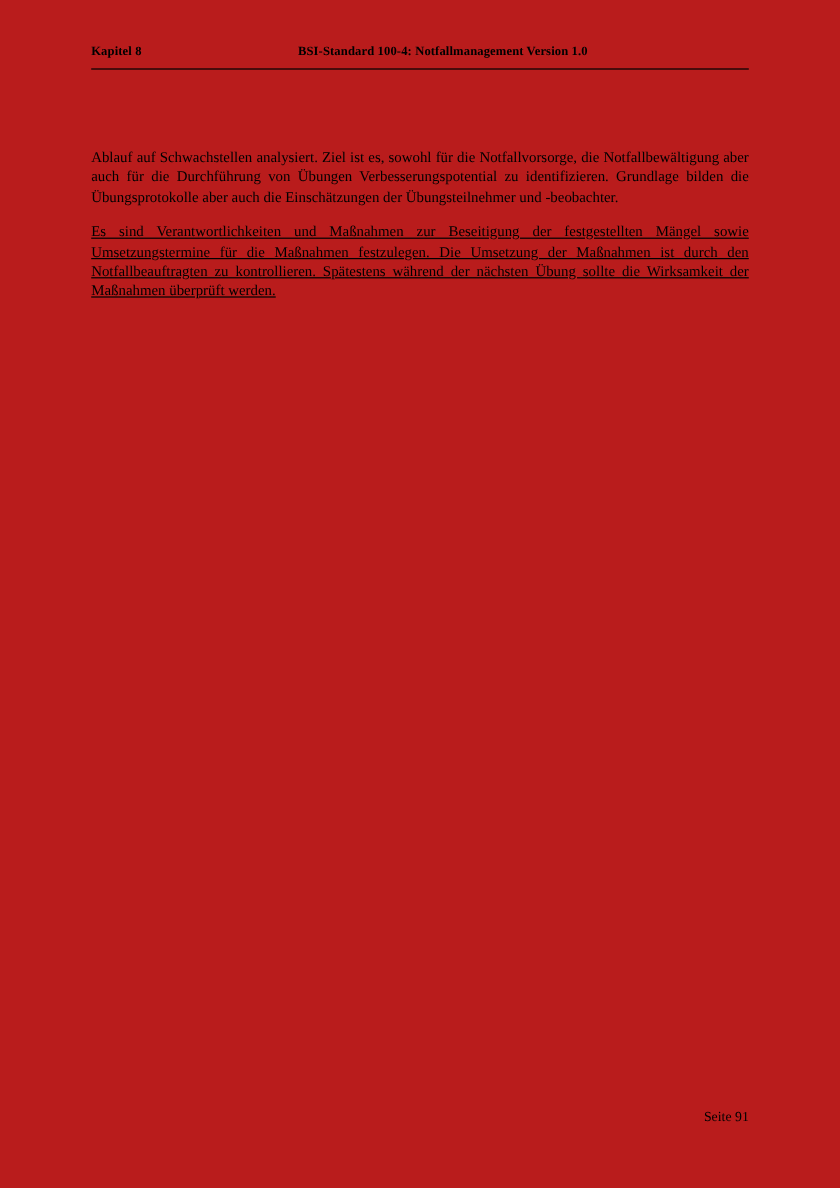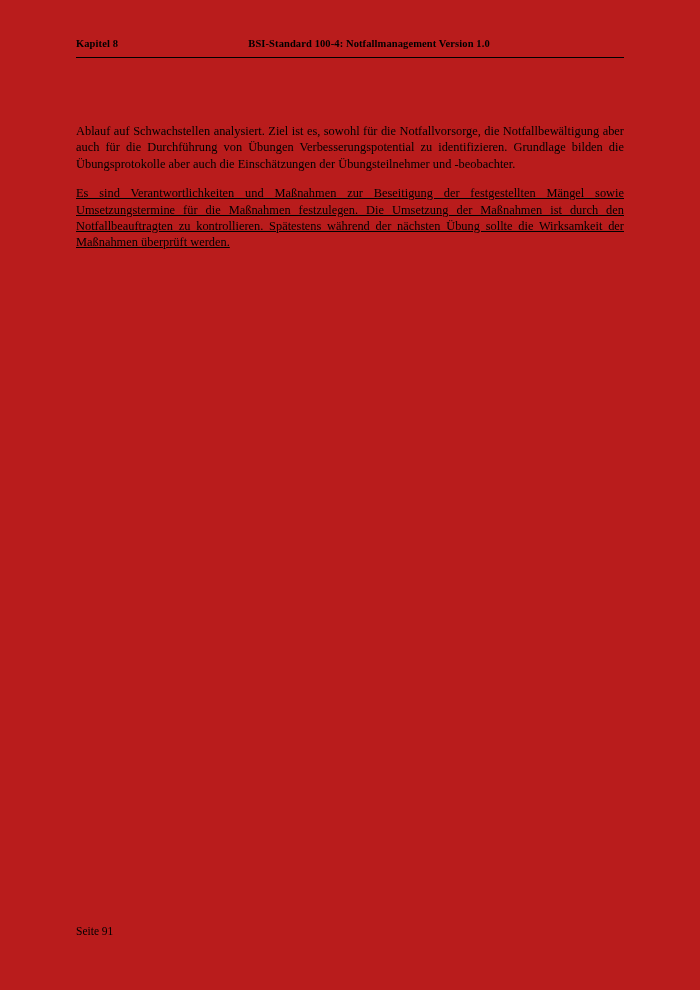--- a/index.html
+++ b/index.html
@@ -68,21 +68,21 @@
   }
   p.para:last-child {
     margin-bottom: 0;
     text-decoration: underline;
   }
   .footer {
     position: absolute;
     left: 76px;
     top: 925px;
     width: 548px;
-    text-align: left;
+    text-align: right;
     font-size: 11.5px;
   }
 </style>
 </head>
 <body>
 
 <div class="page">
 
   <div class="header">
     <span class="header-left">Kapitel 8</span>

